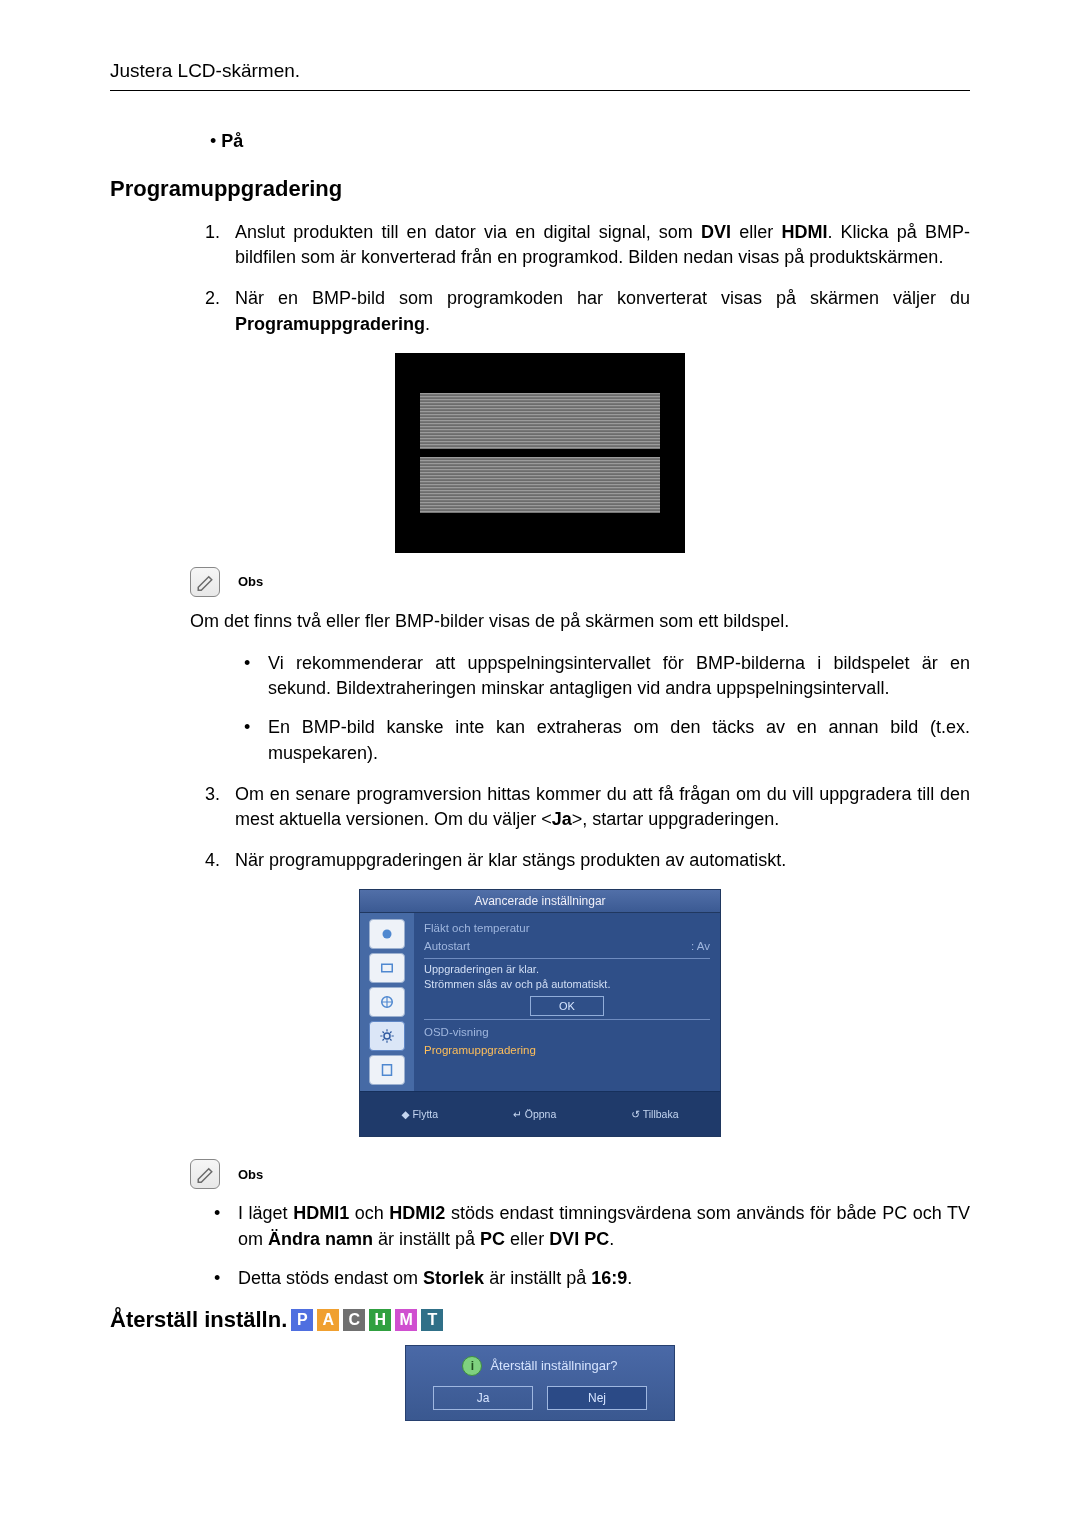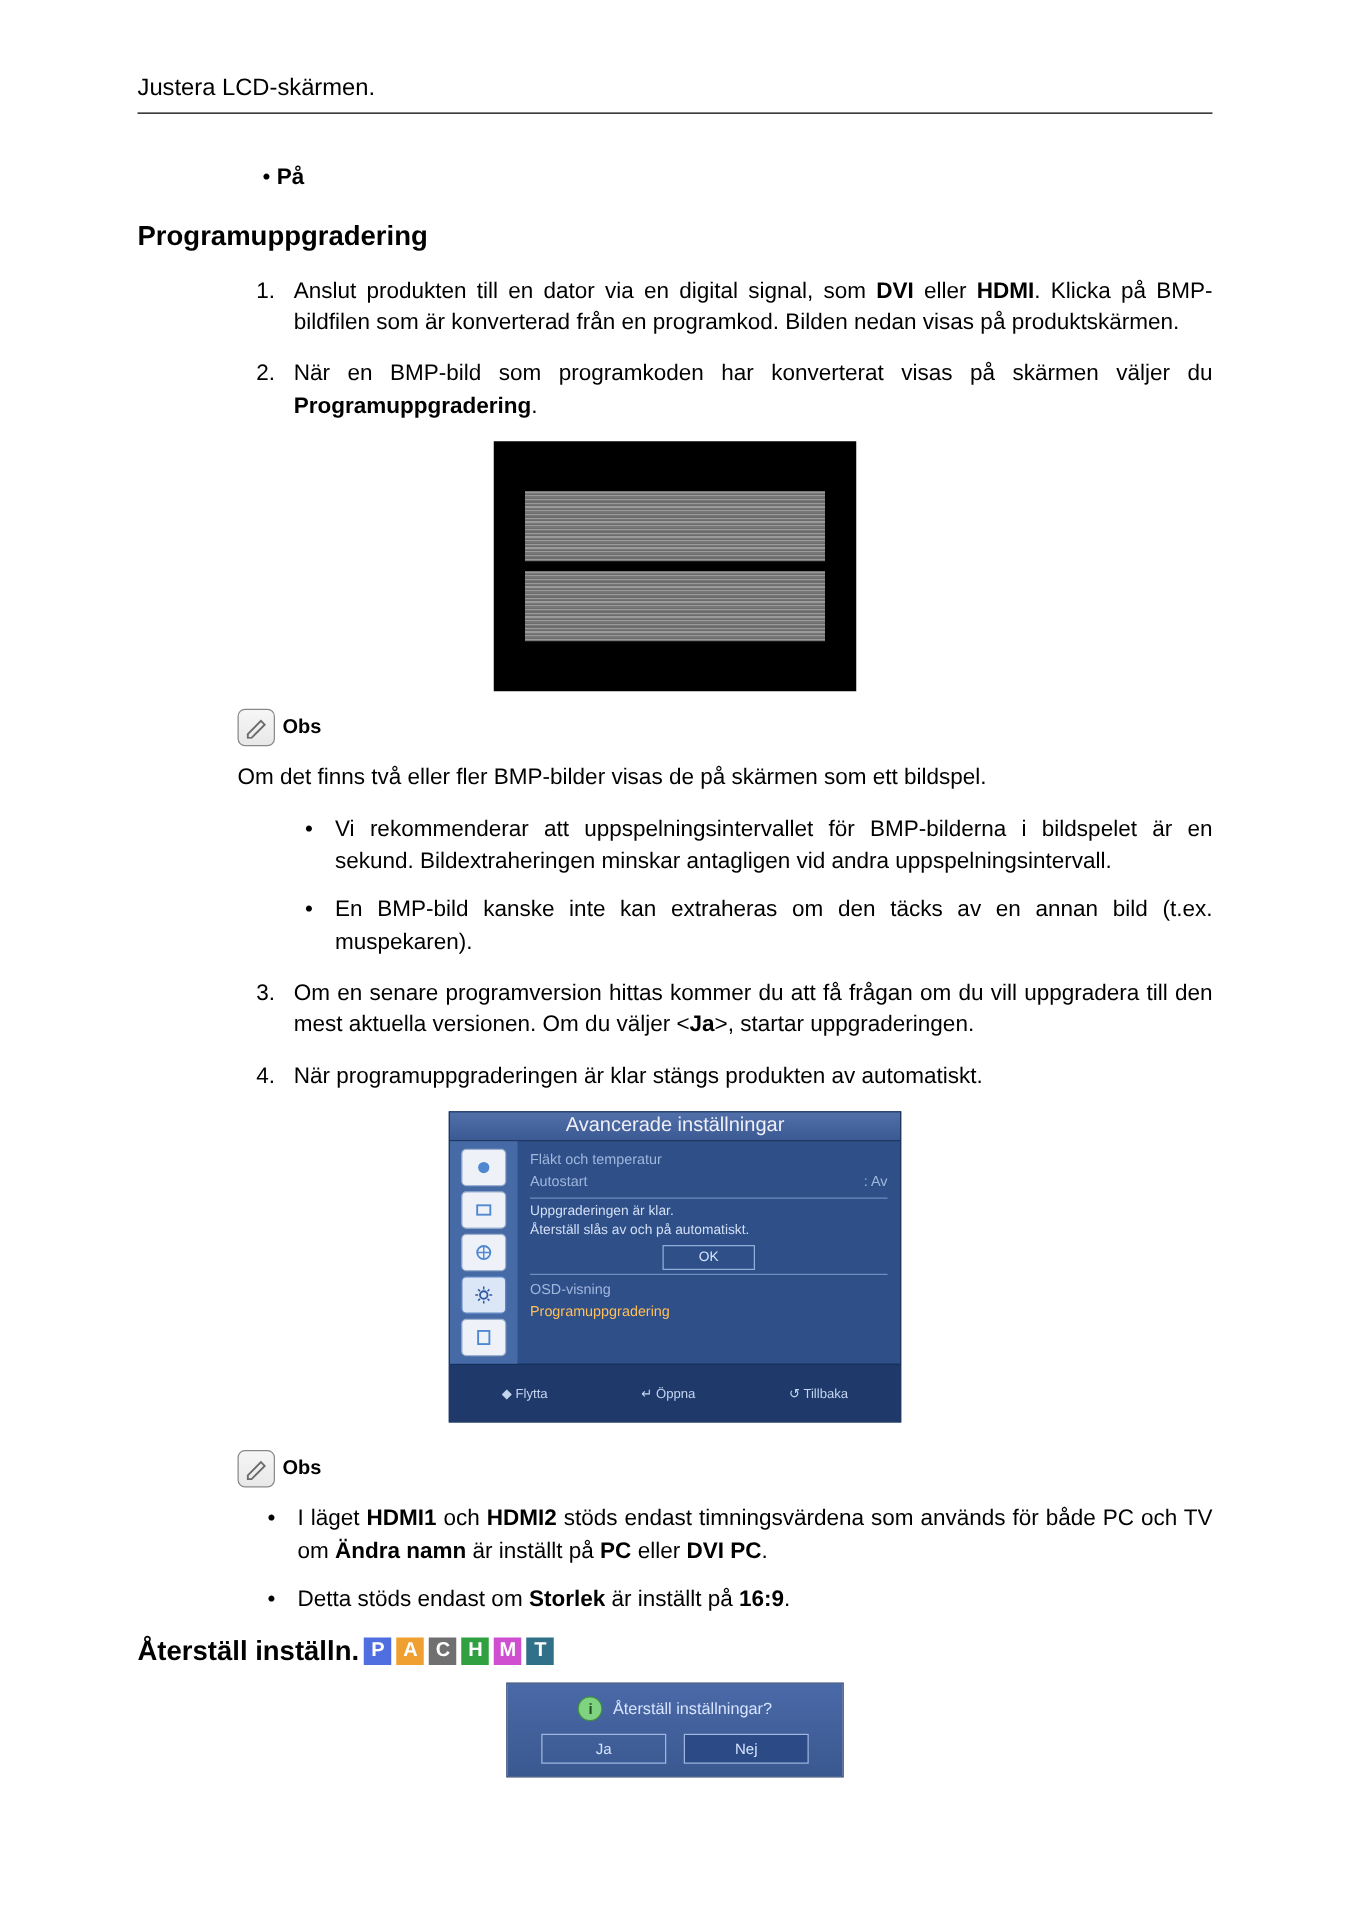--- a/index.html
+++ b/index.html
@@ -81,22 +81,23 @@
   }
   .note-icon {
     width: 28px; height: 28px;
     border: 1px solid #888;
     border-radius: 6px;
     background: linear-gradient(#f6f6f6,#e8e8e8);
     display: flex; align-items: center; justify-content: center;
   }
   .note-icon svg { width: 18px; height: 18px; }
   .note-label {
-    font-size: 16px;
+    font-size: 13px;
     font-weight: bold;
+    margin-left: 12px;
   }
   .fig1-wrap {
     display: flex; justify-content: center; margin: 6px 0 12px 0;
   }
   .fig1 {
     width: 290px; height: 200px;
     background: #000;
     display: flex; flex-direction: column; justify-content: center; align-items: center;
     gap: 8px;
     padding: 14px 0;
@@ -114,21 +115,21 @@
     width: 360px;
     background: #2f4f88;
     border: 1px solid #203860;
     font-family: Arial, sans-serif;
     color: #cfe0ff;
   }
   .osd-titlebar {
     height: 22px;
     display: flex; justify-content: center; align-items: center;
     background: linear-gradient(#516fa8,#3b5a93);
-    font-size: 16px; color:#efeff8;
+    font-size: 12px; color:#efeff8;
     border-bottom:1px solid #203860;
   }
   .osd-body { display:flex; }
   .osd-side {
     width: 54px;
     background: #466aa5;
     display:flex; flex-direction:column; align-items:center;
     padding: 6px 0; gap:4px;
   }
   .osd-side .ic {
@@ -291,21 +292,21 @@
         <div class="osd-main">
           <div class="osd-row">
               <span>Fläkt och temperatur</span>
             </div>
           <div class="osd-row">
               <span>Autostart</span>
               <span>: Av</span>
             </div>
           <div class="osd-sep"></div>
           <div class="osd-note">Uppgraderingen är klar.</div>
-          <div class="osd-note">Återställ slås av och på automatiskt.</div>
+          <div class="osd-note">Strömmen slås av och på automatiskt.</div>
           <div class="osd-okrow">
             <div class="osd-ok">OK</div>
           </div>
           <div class="osd-sep"></div>
           <div class="osd-row">
               <span>OSD-visning</span>
             </div>
           <div class="osd-row sel">
               <span>Programuppgradering</span>
             </div>

